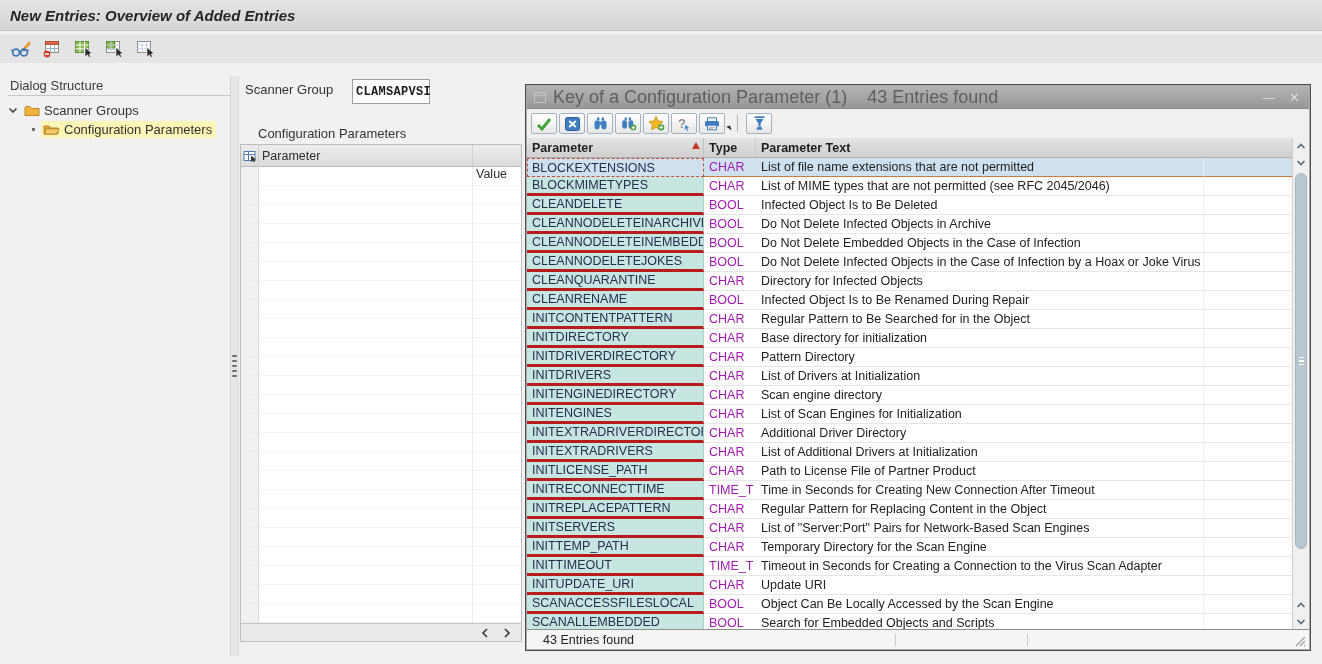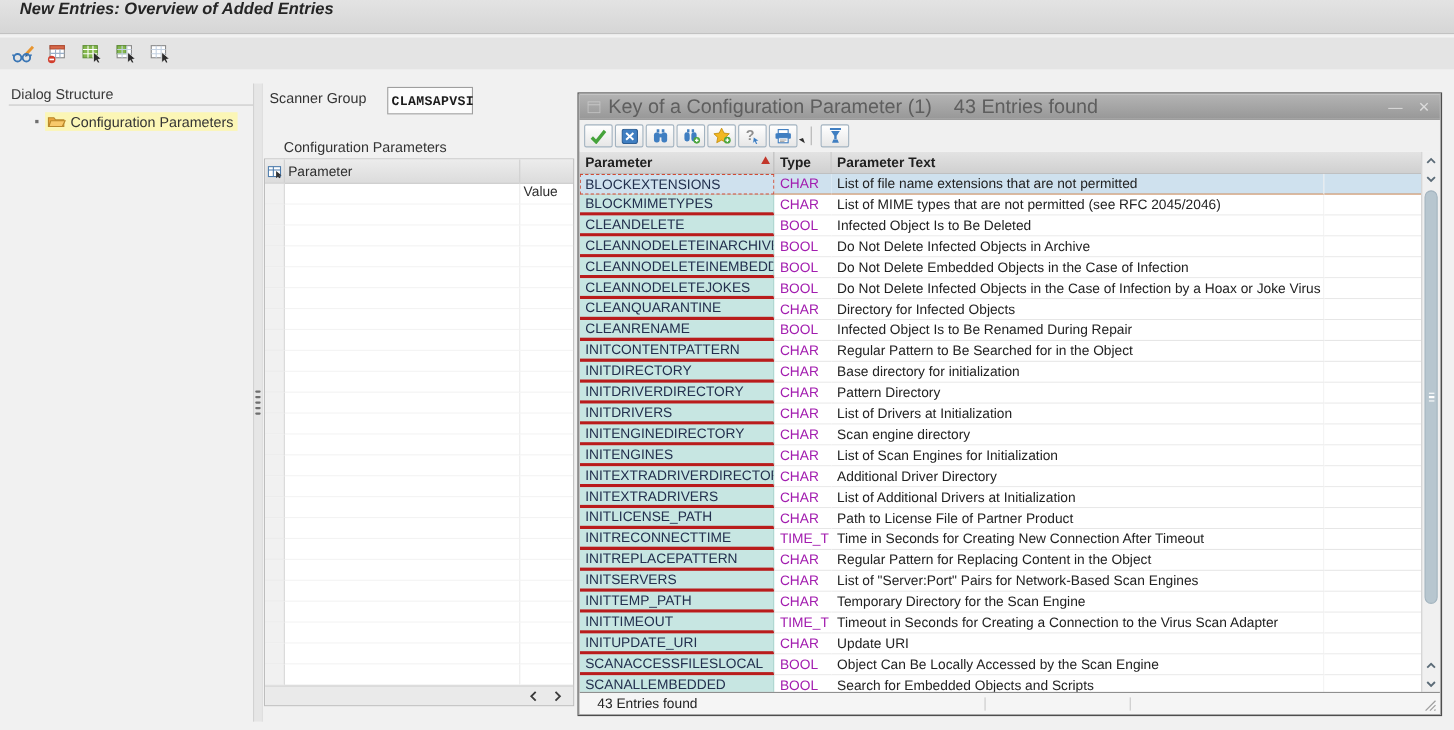--- a/index.html
+++ b/index.html
@@ -2,21 +2,21 @@
 <html><head>
 <meta charset="utf-8">
 <style>
   * { margin:0; padding:0; box-sizing:border-box; }
   html,body { width:1322px; height:664px; overflow:hidden;
     font-family:"Liberation Sans","DejaVu Sans",sans-serif; background:#f1f1f1; }
 
   
   .titlebar { position:absolute; left:0; top:0; width:1322px; height:31px;
     background:linear-gradient(#e3e3e3,#d6d6d6); border-bottom:1px solid #c2c2c2;
-    display:flex; padding-left:18px; }
+    display:flex; align-items:center; padding-left:10px; }
   .titlebar .t { font-size:15px; font-weight:bold; font-style:italic; color:#252525; }
 
   
   .app-toolbar { position:absolute; left:0; top:33px; width:1322px; height:30px;
     background:#e4e4e4; border-top:1px solid #f8f8f8; display:flex; align-items:center;
     gap:7px; padding-left:9px; }
   .tbtn { width:24px; height:22px; display:flex; align-items:center; justify-content:center; cursor:pointer; }
 
   
   .left-panel { position:absolute; left:8px; top:76px; width:222px; height:580px; }
@@ -176,20 +176,35 @@
         <path d="M2.5 5 h13 M2.5 8.8 h13 M7 1.5 v11 M11.5 1.5 v11" stroke="#c4d2e2" stroke-width="1"></path>
         <polygon points="12,7.5 12,17 14.5,14.8 16,17.5 17.6,16.5 16.2,14 19,13.5" fill="#2b2b2b" stroke="#fff" stroke-width="0.6"></polygon>
       </svg>
     </span>
   </span>
 </div>
 
 <div class="left-panel">
   <div class="lp-head">Dialog Structure</div>
   <div class="tree">
+    <div class="titem">
+      <span>
+        <svg width="10" height="7">
+            <polyline points="1.5,1.5 5,5 8.5,1.5" fill="none" stroke="#454545" stroke-width="1.6"></polyline>
+          </svg>
+      </span>
+      <span class="lblwrap">
+        <span>
+          <svg width="16" height="13">
+              <path d="M1 3.5 L1 11.5 L15 11.5 L15 4.5 L7.5 4.5 L6 2.5 L1.8 2.5 Z" fill="#f2b23e" stroke="#b9882a"></path>
+            </svg>
+        </span>
+        <span>Scanner Groups</span>
+      </span>
+    </div>
     <div class="titem sel indent1">
       <span class="bullet"></span>
       <span class="lblwrap">
         <span>
           <svg width="17" height="13">
             <path d="M1 3 h5 l1.5 2 H15 V11 H1 Z" fill="#e9a33b" stroke="#b9882a"></path>
             <path d="M3.2 5.8 H16.2 L13.6 11 H1.4 Z" fill="#f8c96a" stroke="#b9882a"></path>
           </svg>
         </span>
         <span>Configuration Parameters</span>

